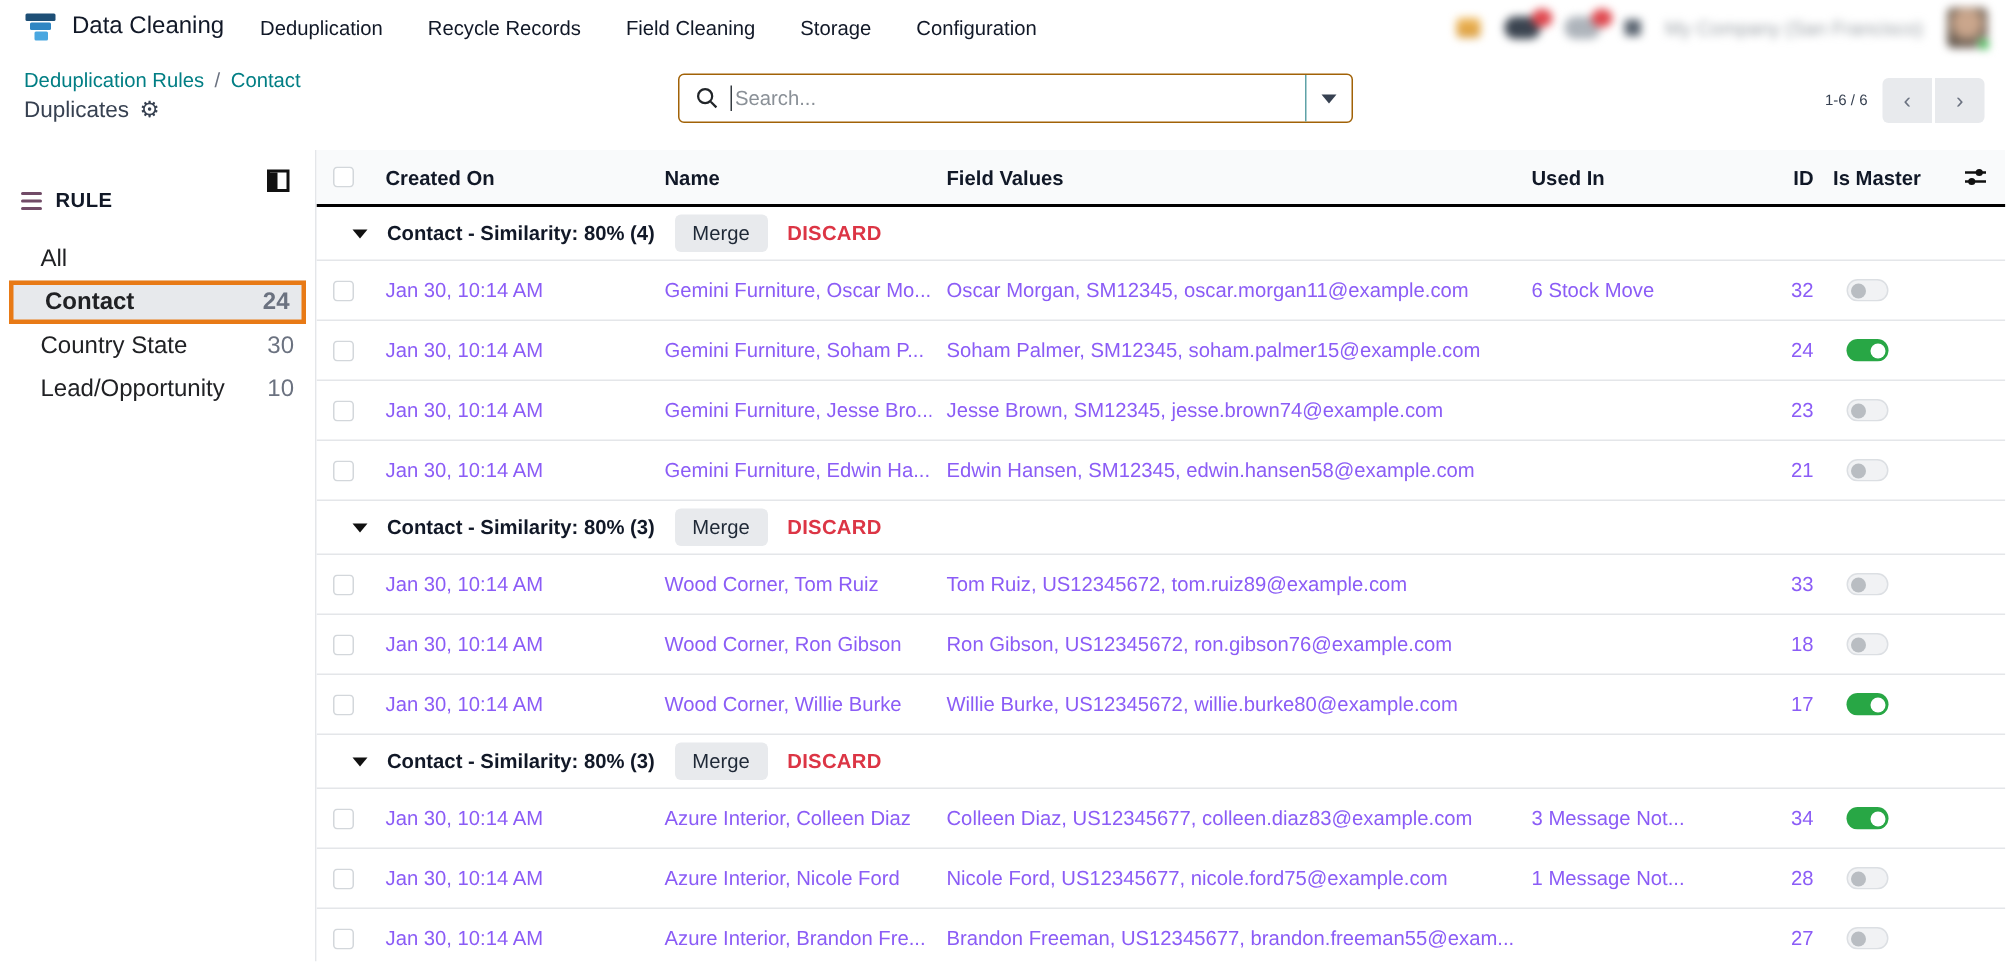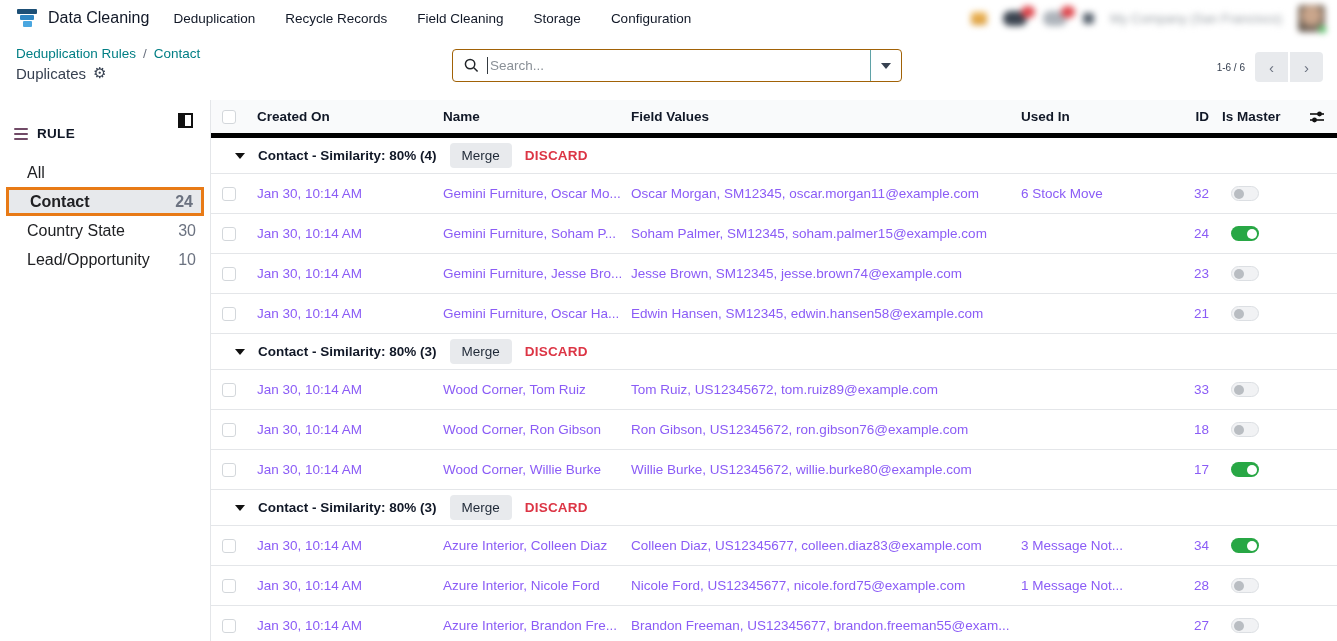--- a/index.html
+++ b/index.html
@@ -61,21 +61,21 @@
   .rule-label { font-size:13.5px; font-weight:bold; color:#111827; letter-spacing:.3px; }
   .rule-list { margin-top:17px; }
   .rule-item { height:29px; display:flex; align-items:center; justify-content:space-between;
     padding:0 14px 0 27px; font-size:16px; color:#202124; cursor:pointer; }
   .rule-item .cnt { color:#6b7280; }
   .rule-item.active { background:#e7e9ec; border:3px solid #e87a16; font-weight:bold;
     margin:0 6px; padding:0 8px 0 21px; height:29px; }
 
   .table-area { flex:1; border-left:1px solid #e4e6e9; overflow:hidden; }
   .grid { display:grid; grid-template-columns:36px 186px 188px 390px 168px 38px 78px 43px; align-items:center; }
-  .thead { height:38px; background:#f9fafb; border-bottom:5px solid #000000; font-weight:bold; font-size:13.5px; color:#111827; }
+  .thead { height:38px; background:#f9fafb; border-bottom:2px solid #000000; font-weight:bold; font-size:13.5px; color:#111827; }
   .thead .cell, .data-row .cell { padding-left:10px; white-space:nowrap; overflow:hidden; }
   .cell.right { text-align:right; padding-right:8px; }
   .cell.cb { display:flex; justify-content:center; padding-left:0; }
   .checkbox { width:14px; height:14px; border:1px solid #d3d7db; border-radius:3px; background:#fff; cursor:pointer; }
   .sliders-cell { display:flex; justify-content:center; padding-left:0; cursor:pointer; }
 
   .group-row { height:36px; display:flex; align-items:center; border-bottom:1px solid #e4e6e9; padding-left:24px; gap:13px; }
   .grp-caret { width:0; height:0; border-left:5px solid transparent; border-right:5px solid transparent;
     border-top:6px solid #111; cursor:pointer; }
   .grp-label { font-size:13.5px; font-weight:bold; color:#111827; white-space:nowrap; }
@@ -268,21 +268,21 @@
               <div class="knob"></div>
             </div>
           </div>
           <div class="cell"></div>
         </div>
         <div class="grid data-row">
           <div class="cell cb">
             <div class="checkbox"></div>
           </div>
           <div class="cell">Jan 30, 10:14 AM</div>
-          <div class="cell">Gemini Furniture, Oscar Ha...</div>
+          <div class="cell">Gemini Furniture, Edwin Ha...</div>
           <div class="cell">Edwin Hansen, SM12345, edwin.hansen58@example.com</div>
           <div class="cell"></div>
           <div class="cell right">21</div>
           <div class="cell mastercell">
             <div class="toggle off">
               <div class="knob"></div>
             </div>
           </div>
           <div class="cell"></div>
         </div>

